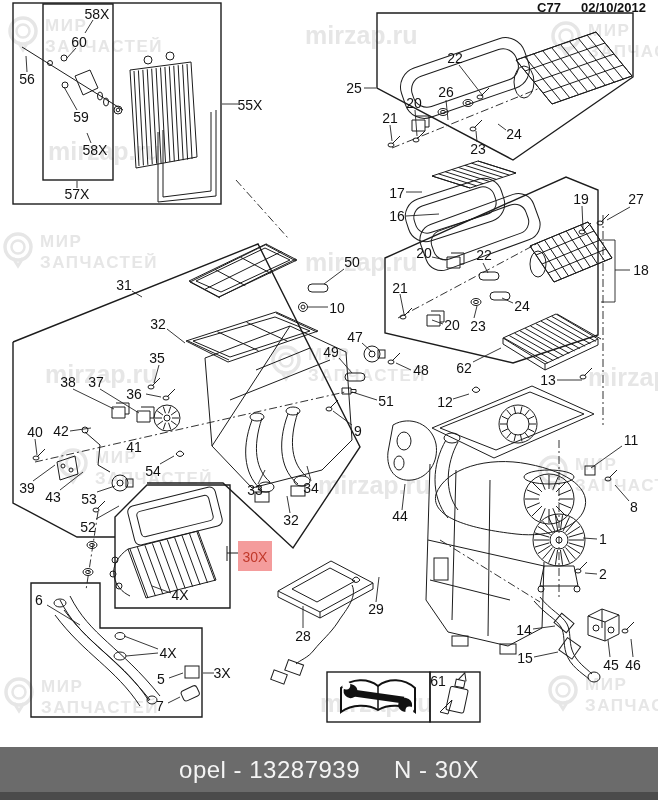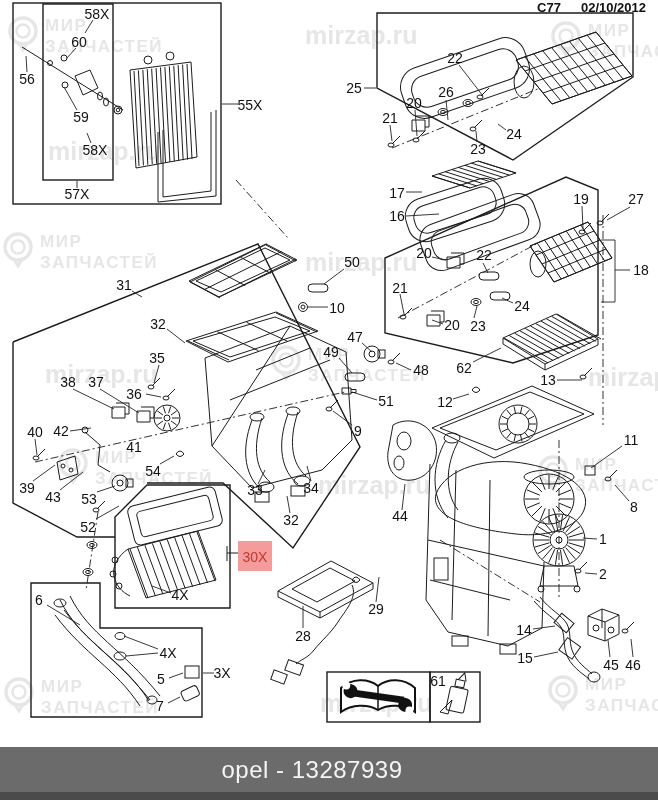--- a/index.html
+++ b/index.html
@@ -709,15 +709,16 @@
         <text x="611" y="665" text-anchor="middle" dominant-baseline="central" class="callout">45</text>
         <line x1="633" y1="657" x2="631" y2="639" stroke="#222" stroke-width="0.9"></line>
         <text x="633" y="665" text-anchor="middle" dominant-baseline="central" class="callout">46</text>
         <text x="438" y="681" text-anchor="middle" dominant-baseline="central" class="callout">61</text>
       </g>
 </svg>
 
 <div class="footer-bar" style="background: rgb(107, 107, 107); color: rgb(244, 244, 244);">
   <span>opel - 13287939</span>
   <span class="gap"></span>
+  <span>N - 30X</span>
 </div>
 <div class="footer-edge" style="background: rgb(75, 75, 75);"></div>
 </div>
 
 </body></html>

